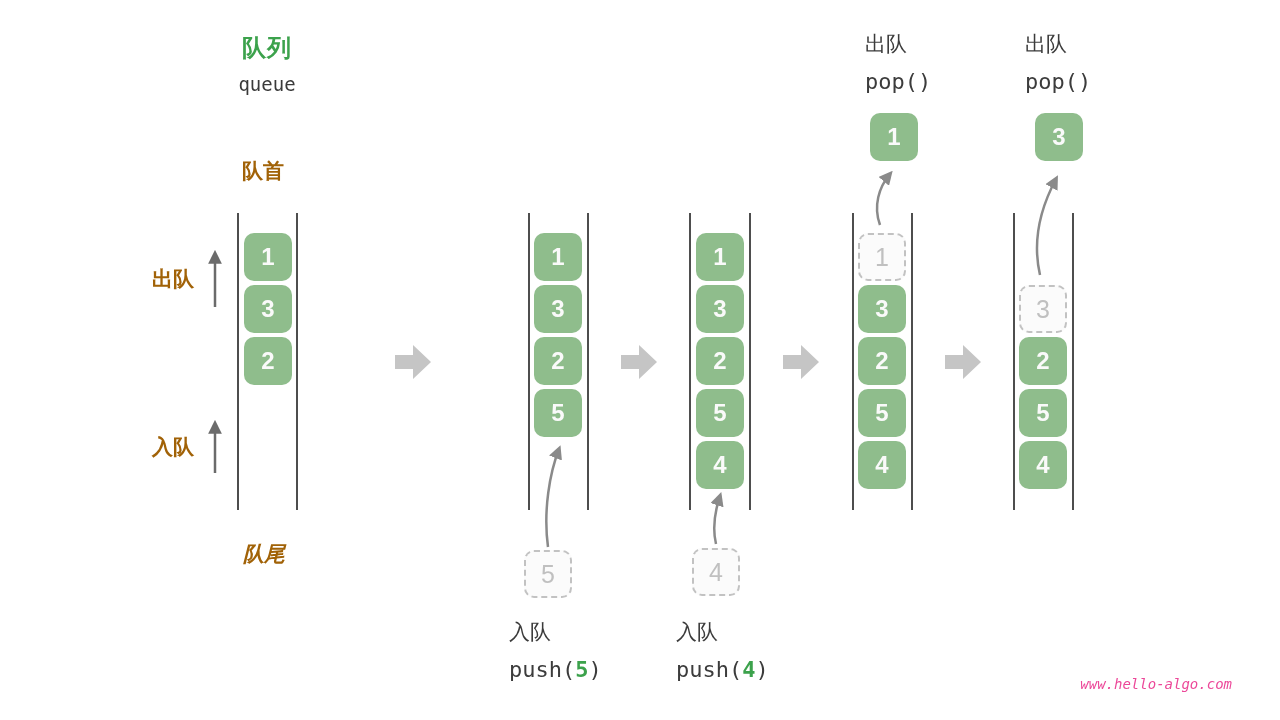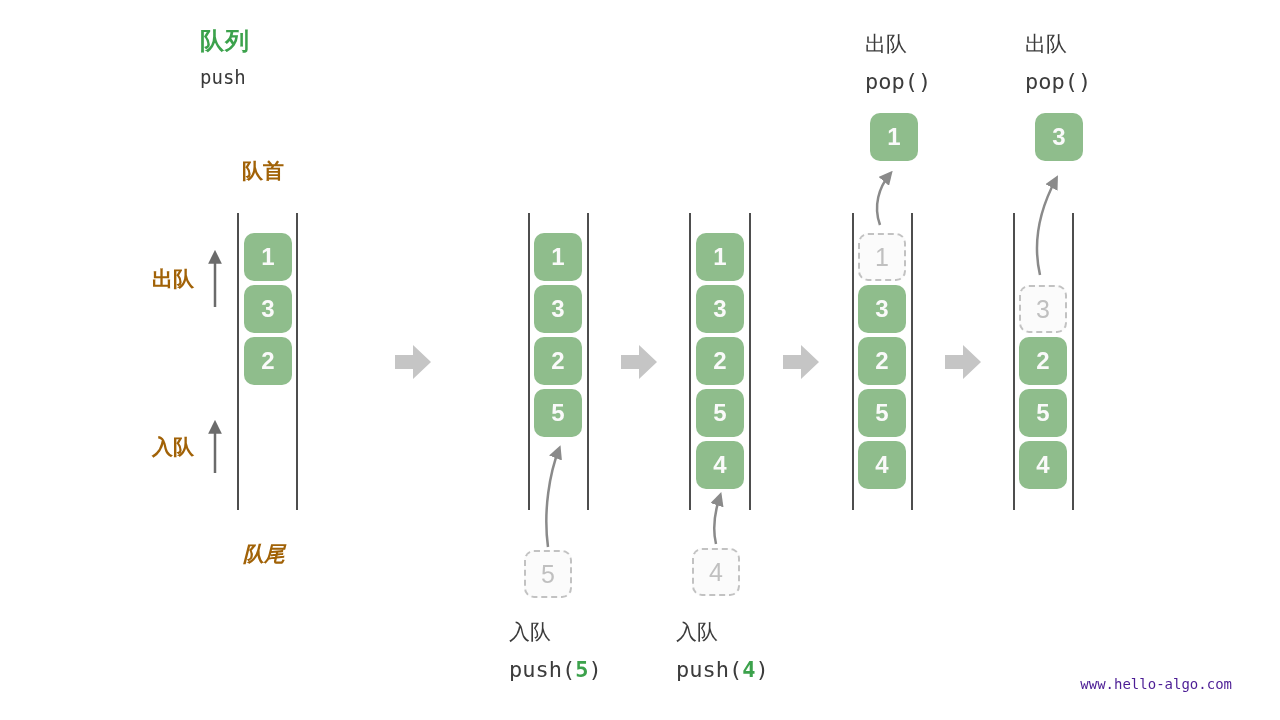--- a/index.html
+++ b/index.html
@@ -2,21 +2,21 @@
 <html><head>
 <meta charset="utf-8">
 <style>
   html,body{margin:0;padding:0;background:#ffffff;}
   .canvas{
     position:relative;width:1280px;height:720px;background:#ffffff;overflow:hidden;
     font-family:"Liberation Sans","DejaVu Sans",sans-serif;color:#3b3b3b;
   }
   .abs{position:absolute;}
   
-  .title-block{position:absolute;left:200px;top:25px;width:134px;text-align:left;}
+  .title-block{position:absolute;left:200px;top:32px;width:134px;text-align:center;}
   .title{font-size:24px;font-weight:bold;color:#3ca24c;letter-spacing:1px;}
   .subtitle{font-size:19px;color:#3a3a3a;margin-top:9px;font-family:"DejaVu Sans Mono","Liberation Mono",monospace;}
   
   .cjk-bold{font-size:21px;font-weight:bold;color:#a16207;}
   
   .channel{position:absolute;top:213px;height:297px;border-left:2px solid #4e4e4e;border-right:2px solid #4e4e4e;box-sizing:border-box;}
   
   .cell{
     position:absolute;width:48px;height:48px;border-radius:10px;background:#8fbd8c;
     color:#fafafa;font-size:24px;font-weight:bold;text-align:center;line-height:48px;
@@ -26,33 +26,34 @@
     color:#c0c0c0;line-height:44px;font-weight:normal;font-size:25px;
   }
   
   .tarrow{position:absolute;width:36px;height:36px;}
   
   .op-block{position:absolute;text-align:left;}
   .op-cjk{font-size:21px;color:#3b3b3b;}
   .op-code{font-size:22px;color:#3c3c3c;margin-top:11px;font-family:"DejaVu Sans Mono","Liberation Mono",monospace;text-align:center;}
   .op-code .green{color:#3ca24c;font-weight:bold;}
   .watermark{
-    position:absolute;right:48px;top:676px;font-size:14px;color:#4c1d95;
+    position:absolute;right:48px;top:676px;font-size:14px;color:#ec4899;
     font-family:"DejaVu Sans Mono","Liberation Mono",monospace;
+    font-style:italic;
   }
   svg.overlay{position:absolute;left:0;top:0;width:1280px;height:720px;pointer-events:none;}
 </style>
 </head>
 <body>
 
 <div class="canvas">
 
   <div class="title-block">
     <div class="title">队列</div>
-    <div class="subtitle">push</div>
+    <div class="subtitle">queue</div>
   </div>
 
   <div class="abs cjk-bold" style="left:242px;top:157px;">队首</div>
   <div class="abs cjk-bold" style="left:243px;top:540px;font-style:italic;">队尾</div>
 
   <div class="abs cjk-bold" style="left:152px;top:265px;">出队</div>
   <div class="abs cjk-bold" style="left:152px;top:433px;">入队</div>
 
   <div class="channel" style="left:237px;width:61px;"></div>
   <div class="channel" style="left:528px;width:61px;"></div>

